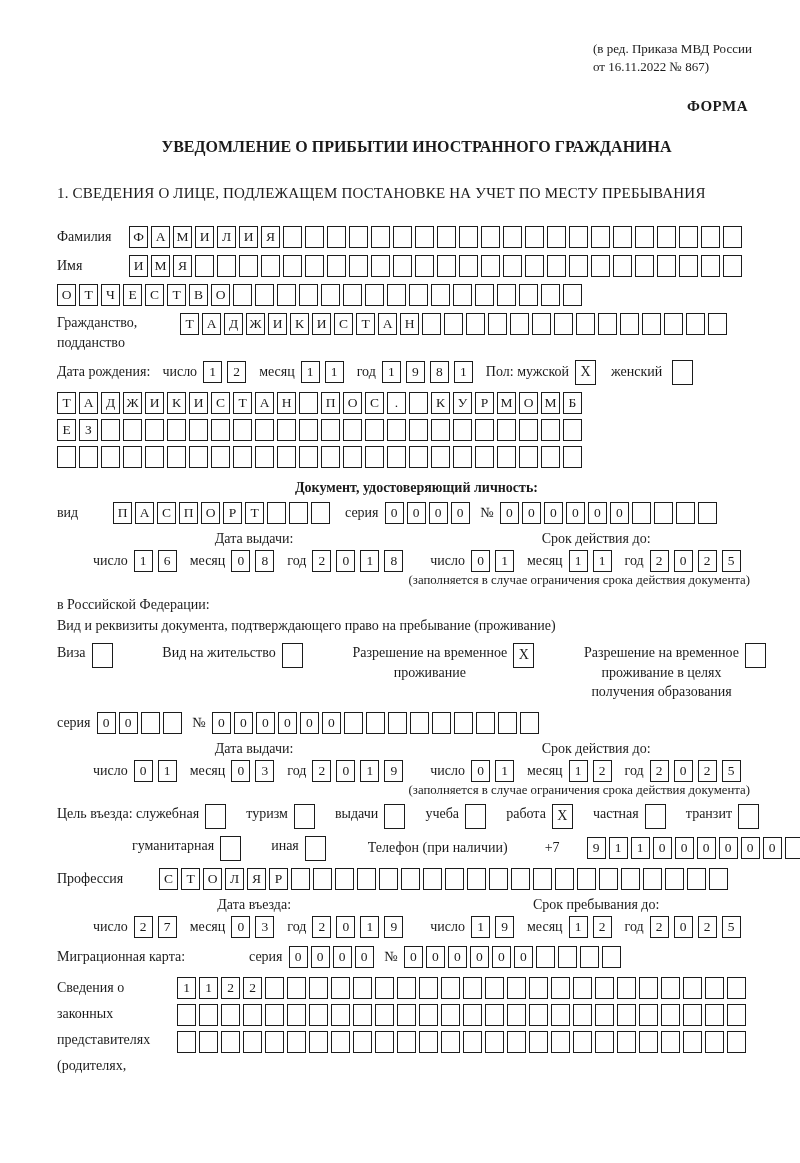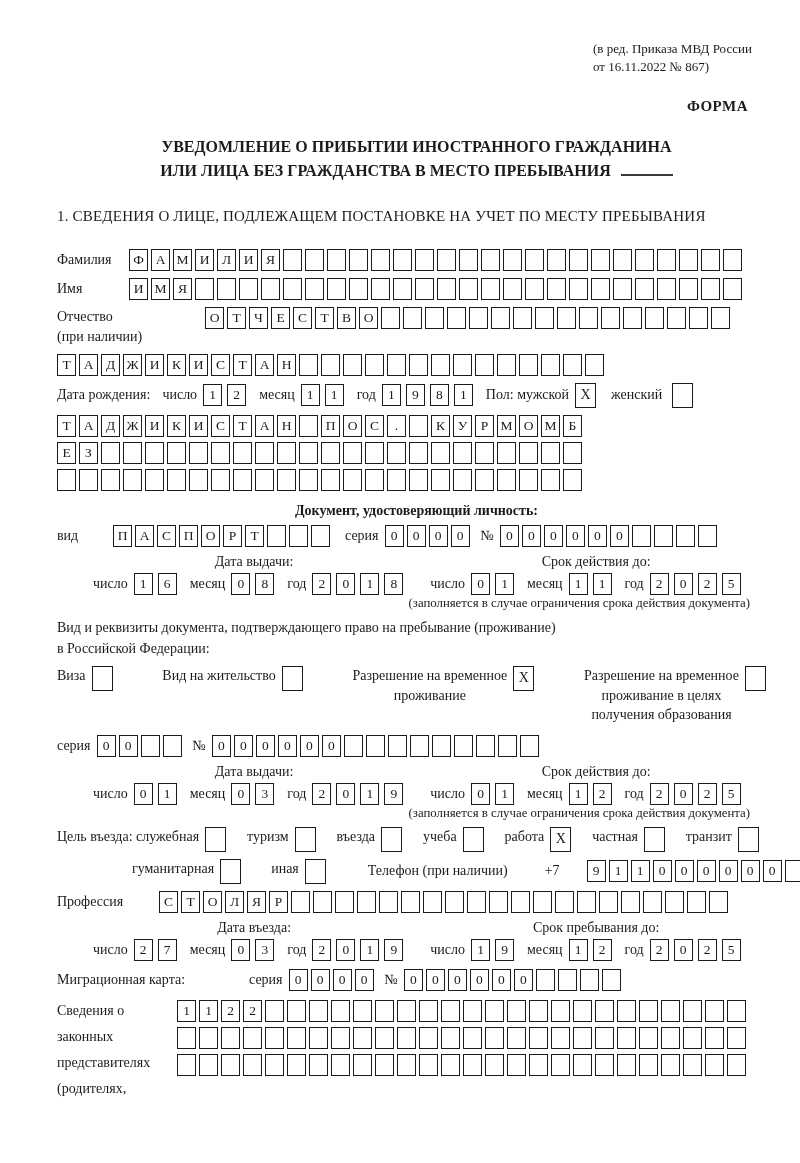--- a/index.html
+++ b/index.html
@@ -67,21 +67,20 @@
 <div class="page">
 
   <div class="revision">
     <div>(в ред. Приказа МВД России</div>
     <div>от 16.11.2022 № 867)</div>
   </div>
   <div class="forma">ФОРМА</div>
 
   <div class="title">
     <div>УВЕДОМЛЕНИЕ О ПРИБЫТИИ ИНОСТРАННОГО ГРАЖДАНИНА</div>
-    <div><span>ИЛИ ЛИЦА БЕЗ ГРАЖДАНСТВА В МЕСТО ПРЕБЫВАНИЯ</span><span class="blank-line"></span></div>
   </div>
 
   <div class="sec1">1. СВЕДЕНИЯ О ЛИЦЕ, ПОДЛЕЖАЩЕМ ПОСТАНОВКЕ НА УЧЕТ ПО МЕСТУ ПРЕБЫВАНИЯ</div>
 
   <div class="form-body">
 
     <div class="frow">
       <div class="lbl w72">Фамилия</div>
       <div class="boxes">
           <span class="box">Ф</span>
@@ -143,24 +142,20 @@
           <span class="box"></span>
           <span class="box"></span>
           <span class="box"></span>
           <span class="box"></span>
           <span class="box"></span>
           <span class="box"></span>
         </div>
     </div>
 
     <div class="frow frow-top">
-      <div class="lbl w148">
-        <div>Отчество</div>
-        <div>(при наличии)</div>
-      </div>
       <div class="boxes">
           <span class="box">О</span>
           <span class="box">Т</span>
           <span class="box">Ч</span>
           <span class="box">Е</span>
           <span class="box">С</span>
           <span class="box">Т</span>
           <span class="box">В</span>
           <span class="box">О</span>
           <span class="box"></span>
@@ -176,20 +171,24 @@
           <span class="box"></span>
           <span class="box"></span>
           <span class="box"></span>
           <span class="box"></span>
           <span class="box"></span>
           <span class="box"></span>
         </div>
     </div>
 
     <div class="frow frow-top">
+      <div class="lbl w123">
+        <div>Гражданство,</div>
+        <div>подданство</div>
+      </div>
       <div class="boxes">
           <span class="box">Т</span>
           <span class="box">А</span>
           <span class="box">Д</span>
           <span class="box">Ж</span>
           <span class="box">И</span>
           <span class="box">К</span>
           <span class="box">И</span>
           <span class="box">С</span>
           <span class="box">Т</span>
@@ -400,22 +399,22 @@
               <span class="box">0</span>
               <span class="box">2</span>
               <span class="box">5</span>
             </span>
         </div>
       </div>
     </div>
     <div class="valid-note">(заполняется в случае ограничения срока действия документа)</div>
 
     <div class="plain">
+      <div>в Российской Федерации:</div>
       <div>Вид и реквизиты документа, подтверждающего право на пребывание (проживание)</div>
-      <div>в Российской Федерации:</div>
     </div>
 
     <div class="res-row">
       <span class="pair">
         <span class="lbl">Виза</span>
         <span class="box cb"></span>
       </span>
       <span class="pair">
         <span class="lbl">Вид на жительство</span>
         <span class="box cb"></span>
@@ -516,21 +515,21 @@
     <div class="spread">
       <span class="pair-c">
         <span class="lbl nowrap">Цель въезда: служебная</span>
         <span class="box cb"></span>
       </span>
       <span class="pair-c">
         <span class="lbl">туризм</span>
         <span class="box cb"></span>
       </span>
       <span class="pair-c">
-        <span class="lbl">въезда</span>
+        <span class="lbl">выдачи</span>
         <span class="box cb"></span>
       </span>
       <span class="pair-c">
         <span class="lbl">учеба</span>
         <span class="box cb"></span>
       </span>
       <span class="pair-c">
         <span class="lbl">работа</span>
         <span class="box cb">X</span>
       </span>

